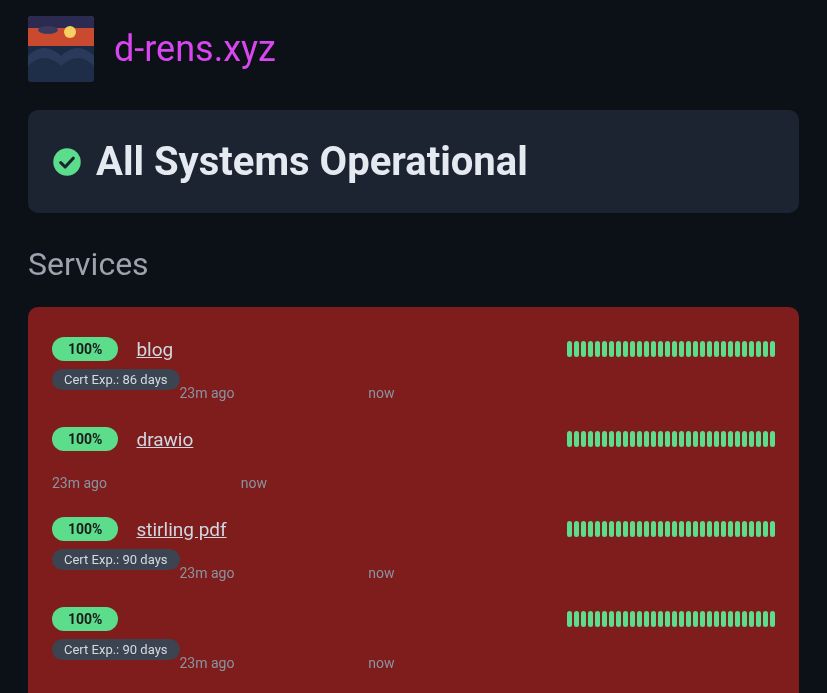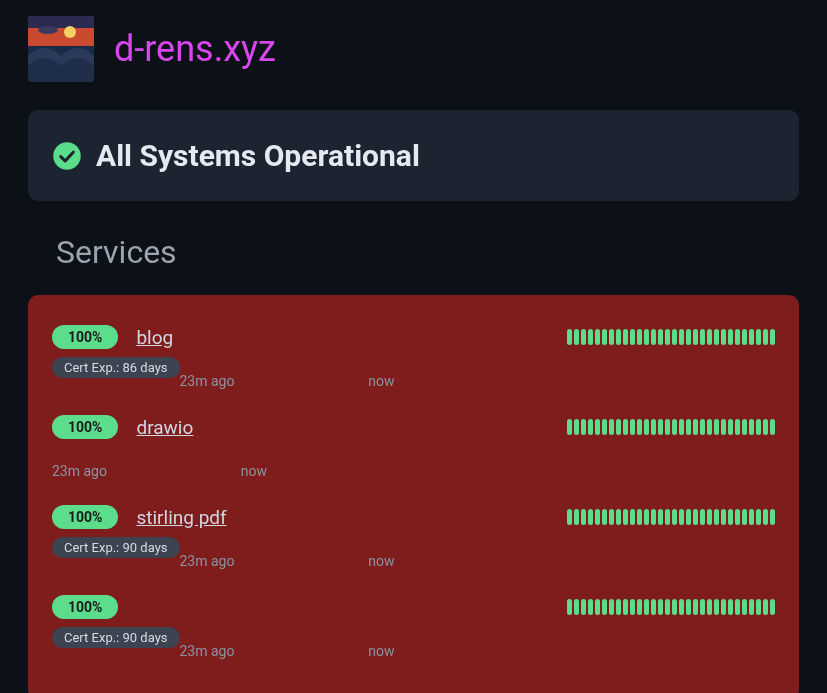--- a/index.html
+++ b/index.html
@@ -36,35 +36,34 @@
     .status-banner {
       margin: 12px 28px 20px 28px;
       background: #1b2430;
       border-radius: 10px;
       padding: 28px 24px;
       display: flex;
       align-items: center;
       gap: 14px;
     }
     .status-banner-text {
-      font-size: 30px;
+      font-size: 40px;
       font-weight: 700;
       color: #e4eaf0;
     }
     .check-circle {
       width: 30px;
       height: 30px;
       flex-shrink: 0;
     }
     .section-heading {
       font-size: 32px;
       font-weight: 400;
       color: #9aa3ae;
       padding: 12px 28px 16px 28px;
-      margin-left: 28px;
     }
     .services-panel {
       margin: 8px 28px;
       background: #7f1d1d;
       border-radius: 10px;
       padding: 20px 24px 24px 24px;
     }
     .service-row {
       padding: 10px 0 16px 0;
     }

